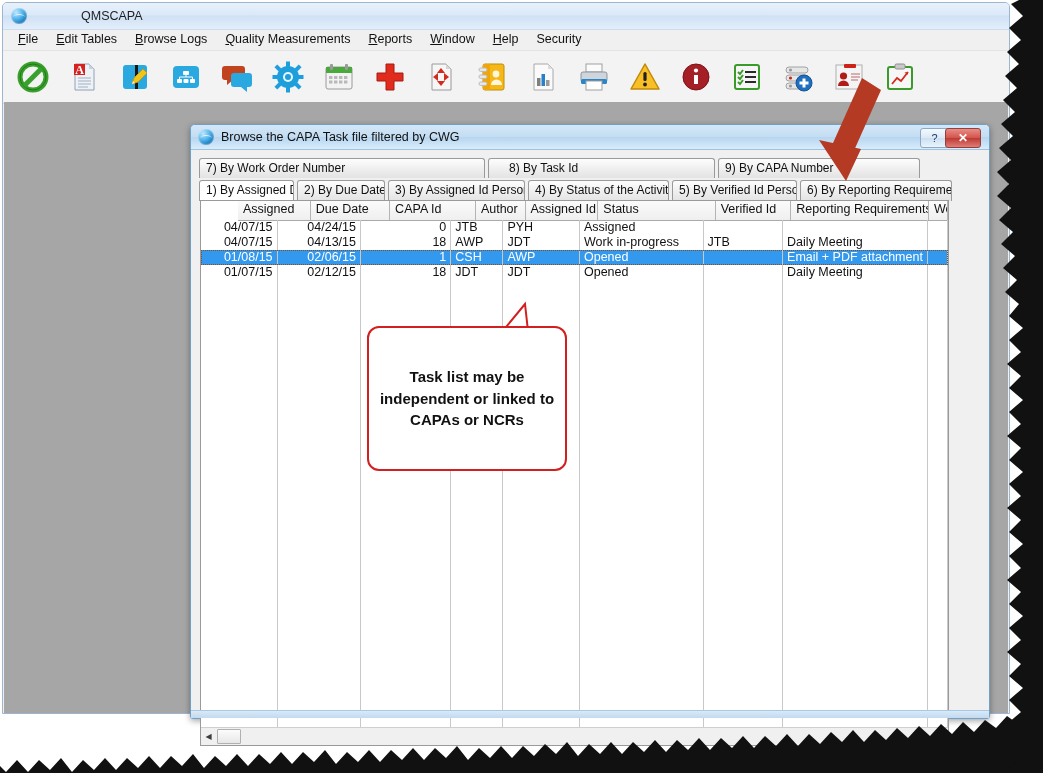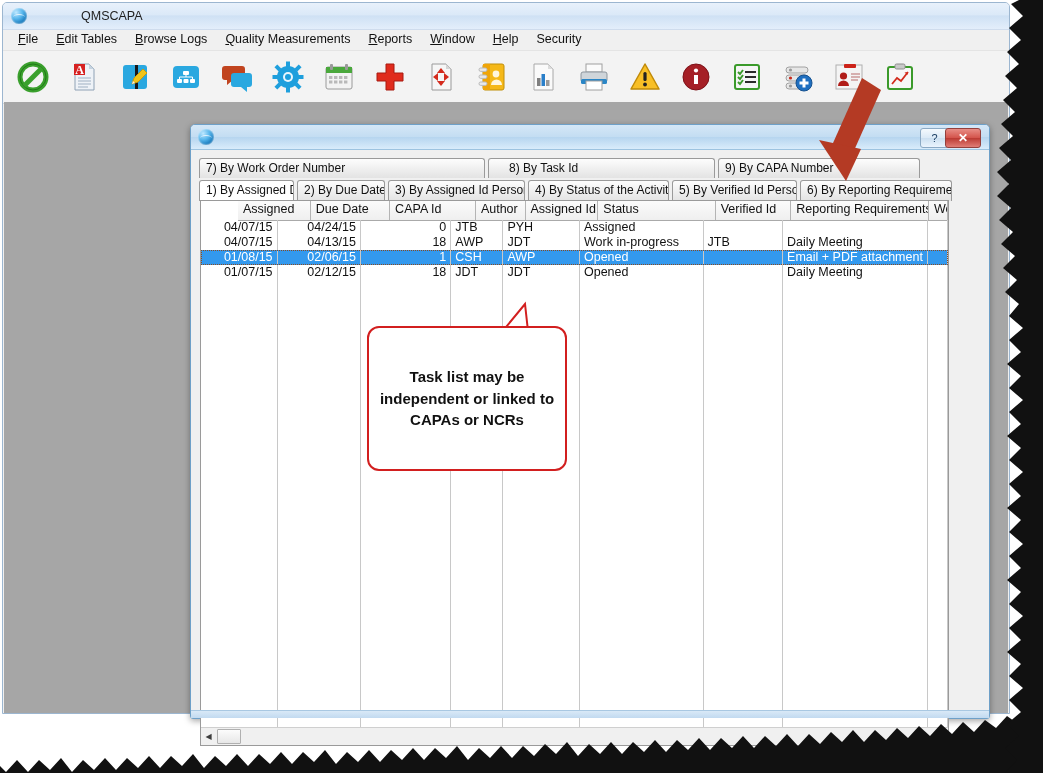--- a/index.html
+++ b/index.html
@@ -478,20 +478,21 @@
       </div>
     </div>
 
     <div id="client"></div>
   </div>
 
   <div id="dialog">
 
     <div id="dlg-title">
       <span class="globe"></span>
+      <span class="dtext">Browse the CAPA Task file filtered by CWG</span>
       <div class="sysbtn" id="btn-help">?</div>
       <div class="sysbtn" id="btn-close-x">✕</div>
     </div>
 
     <div id="dlg-body">
 
       <div class="tabrow row1">
         <div class="tab r1a">7) By Work Order Number</div>
         <div class="tab r1b">8) By Task Id</div>
         <div class="tab r1c">9) By CAPA Number</div>

